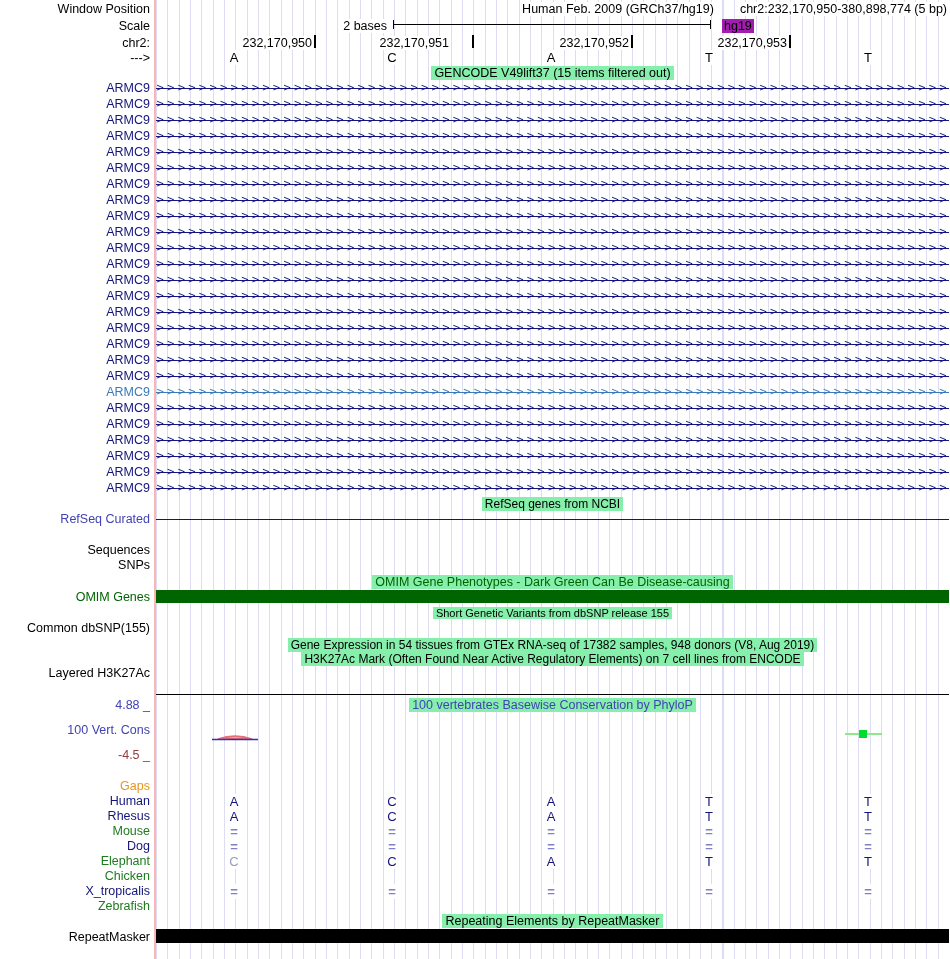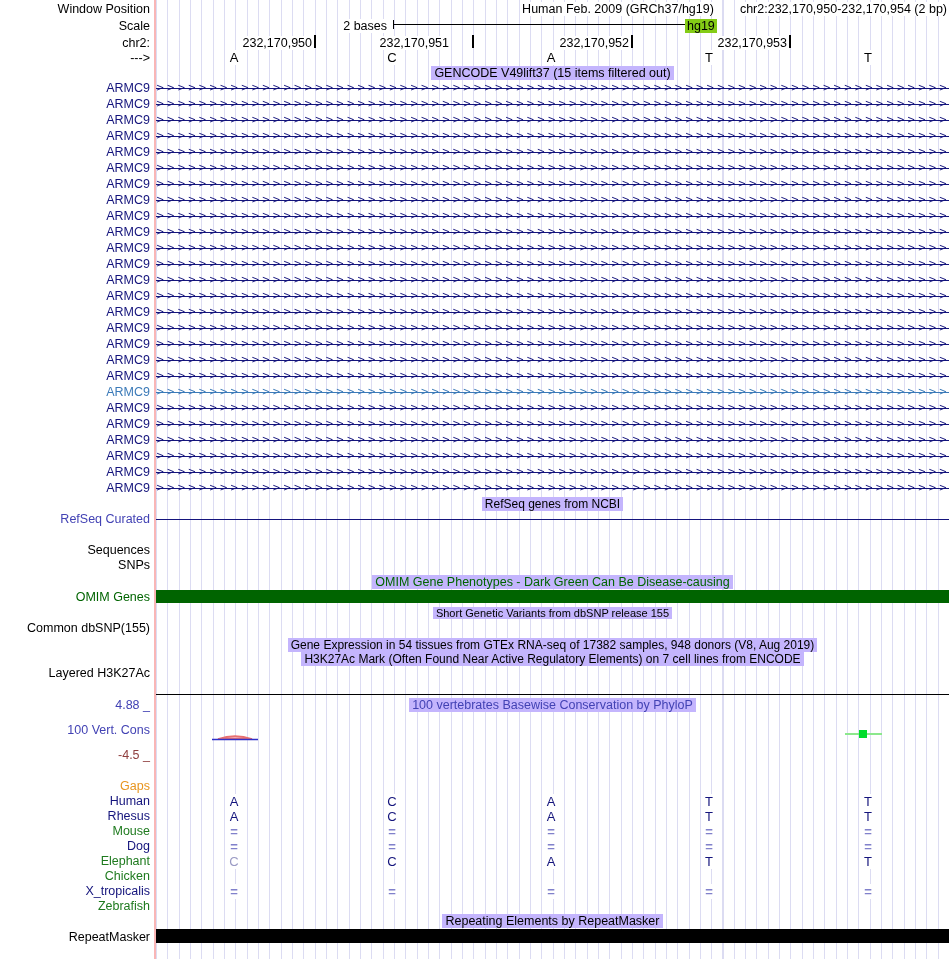--- a/index.html
+++ b/index.html
@@ -4,21 +4,21 @@
 <style>
   html,body{margin:0;padding:0;background:#fff;}
   #browser{position:relative;width:950px;height:959px;background:#fff;overflow:hidden;
            font-family:"Liberation Sans",sans-serif;font-size:12.5px;color:#000;}
   
   #grid{position:absolute;left:156px;top:0;width:793px;height:959px;
         background:repeating-linear-gradient(to right,#dcdcf2 0,#dcdcf2 1px,transparent 1px,transparent 11.33px);}
   #gutter{position:absolute;left:154px;top:0;width:1.5px;height:959px;background:#f9b6b6;}
   .lbl{position:absolute;left:0;width:150px;text-align:right;white-space:nowrap;background:#fff;}
   .ctitle{position:absolute;left:156px;width:793px;text-align:center;white-space:nowrap;}
-  .ctitle span{background:#c4b5fd;padding:0 3px;text-align:center;}
+  .ctitle span{background:#86efac;padding:0 3px;text-align:center;}
   .small{font-size:11px;}
   .mid{font-size:12px;}
   .blue{color:#4242b4;}
   .navy{color:#14147c;}
   .green{color:#1e7a1e;}
   .dkgreen{color:#006400;}
   .orange{color:#e8951e;}
   .maroon{color:#8f3e3e;}
   .lightblue{color:#3b7ab8;}
   
@@ -46,27 +46,27 @@
 </head>
 <body>
 
 <div id="browser">
   <div id="grid"></div>
   <div id="gutter"></div>
 
   <div class="lbl" style="top:2px">Window Position</div>
   <div style="position:absolute;left:156px;top:2px;width:793px;display:flex;justify-content:flex-end;gap:22px;">
     <span style="background:#fff;padding:0 2px">Human Feb. 2009 (GRCh37/hg19)</span>
-    <span style="background:#fff;padding:0 2px">chr2:232,170,950-232,170,954 (2 bp)</span>
+    <span style="background:#fff;padding:0 2px">chr2:232,170,950-380,898,774 (5 bp)</span>
   </div>
 
   <div class="lbl" style="top:19px">Scale</div>
   <div style="position:absolute;left:156px;top:19px;width:233px;text-align:right;"><span style="background:#fff;padding:0 2px">2 bases</span></div>
   <div class="scalebar" style="left:393px;top:20px;width:316px;"></div>
-  <div style="position:absolute;left:685px;top:19px;background:#84cc16;padding:0 2px">hg19</div>
+  <div style="position:absolute;left:722px;top:19px;background:#a21caf;padding:0 2px">hg19</div>
 
   <div class="lbl" style="top:36px">chr2:</div>
   <div class="coord" style="left:203px;top:36px">
     <span>232,170,950</span></div>
   <div class="tick" style="left:314px;top:35px"></div>
   <div class="coord" style="left:340px;top:36px">
     <span>232,170,951</span></div>
   <div class="tick" style="left:472px;top:35px"></div>
   <div class="coord" style="left:520px;top:36px">
     <span>232,170,952</span></div>

